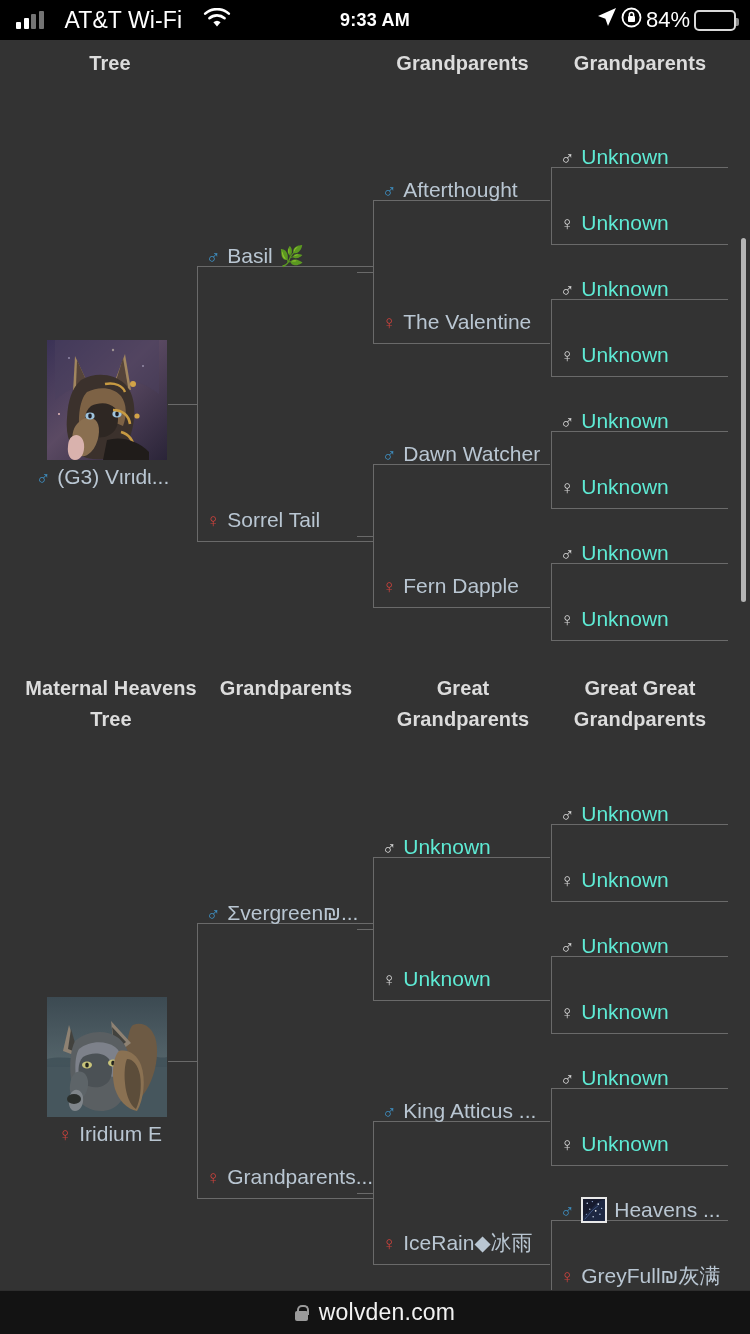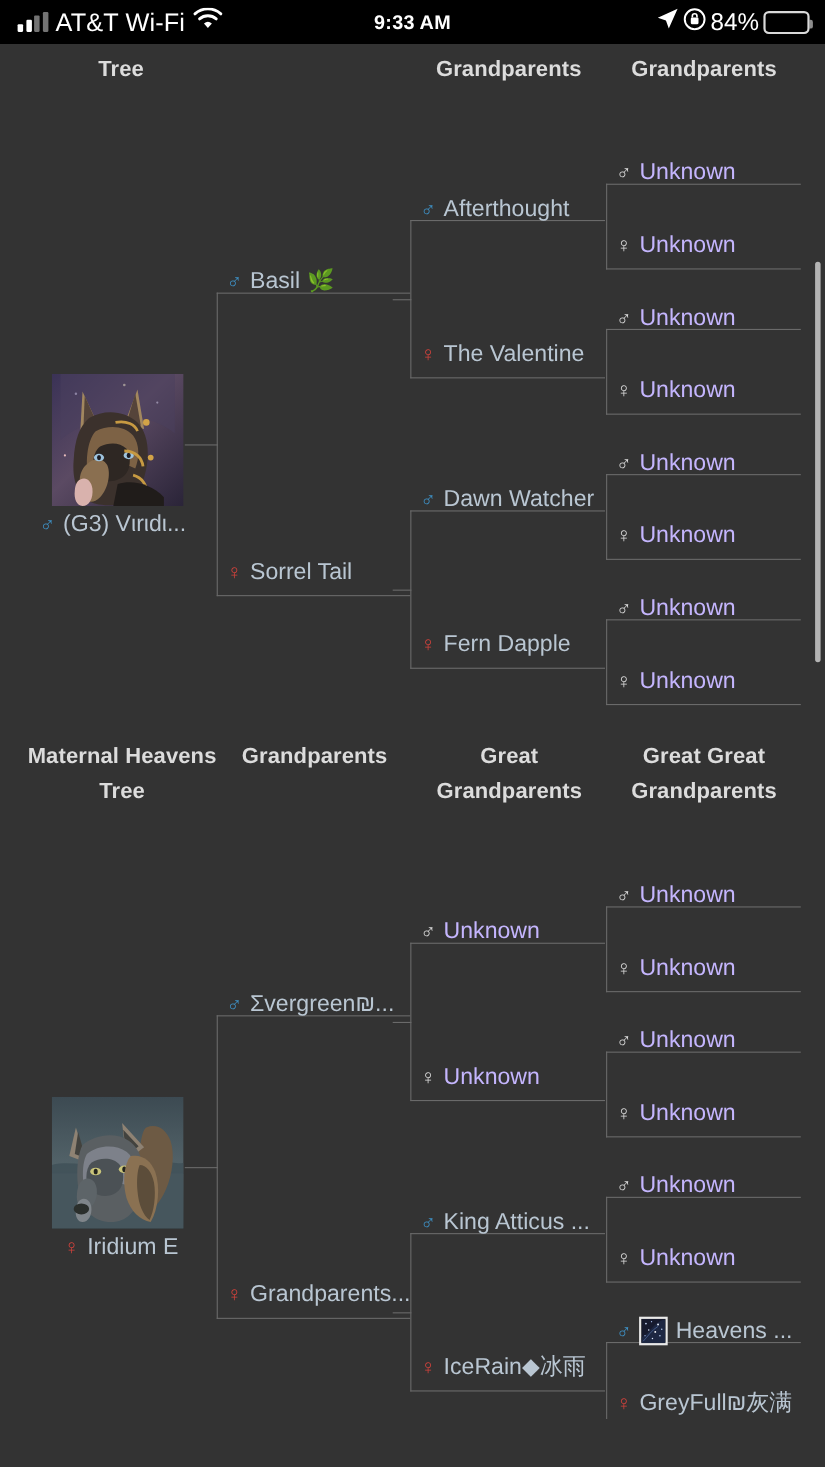--- a/index.html
+++ b/index.html
@@ -28,21 +28,21 @@
     color: #ffffff;
     display: flex;
     align-items: center;
     z-index: 50;
   }
   .sb-left {
     position: absolute;
     left: 16px;
     display: flex;
     align-items: center;
-    gap: 7px;
+    gap: 21px;
   }
   .sb-center {
     position: absolute;
     left: 0; right: 0;
     text-align: center;
     font-size: 18px;
     font-weight: 600;
     letter-spacing: 0.2px;
   }
   .sb-right {
@@ -106,21 +106,21 @@
   .node {
     position: absolute;
     font-size: 21px;
     line-height: 26px;
     white-space: nowrap;
     display: flex;
     align-items: center;
     gap: 7px;
   }
   .node .nm { color: #b9c6d2; }
-  .node.unk .nm { color: #c4b5fd; }
+  .node.unk .nm { color: #5eead4; }
   .sym { font-size: 19px; font-weight: 700; line-height: 1; }
   .sym.m { color: #3e90c4; }
   .sym.f { color: #d0423c; }
   .sym.mg { color: #d8d8d8; }
   .sym.fg { color: #d8d8d8; }
 
   
   .bracket {
     position: absolute;
     border: 1px solid #6a6a6a;
@@ -501,13 +501,17 @@
 
       <div class="node" style="left:560px; top:603px;">
         <span class="sym f">♀</span>
         <span class="nm">GreyFull₪灰满</span>
       </div>
     </div>
 
     <div class="scrollbar" style="top:198px; height:364px;"></div>
   </div>
 
+  <div class="browser-bar">
+    <span class="lock"></span>
+    <span class="url">wolvden.com</span>
+  </div>
 </div>
 
 </body></html>

